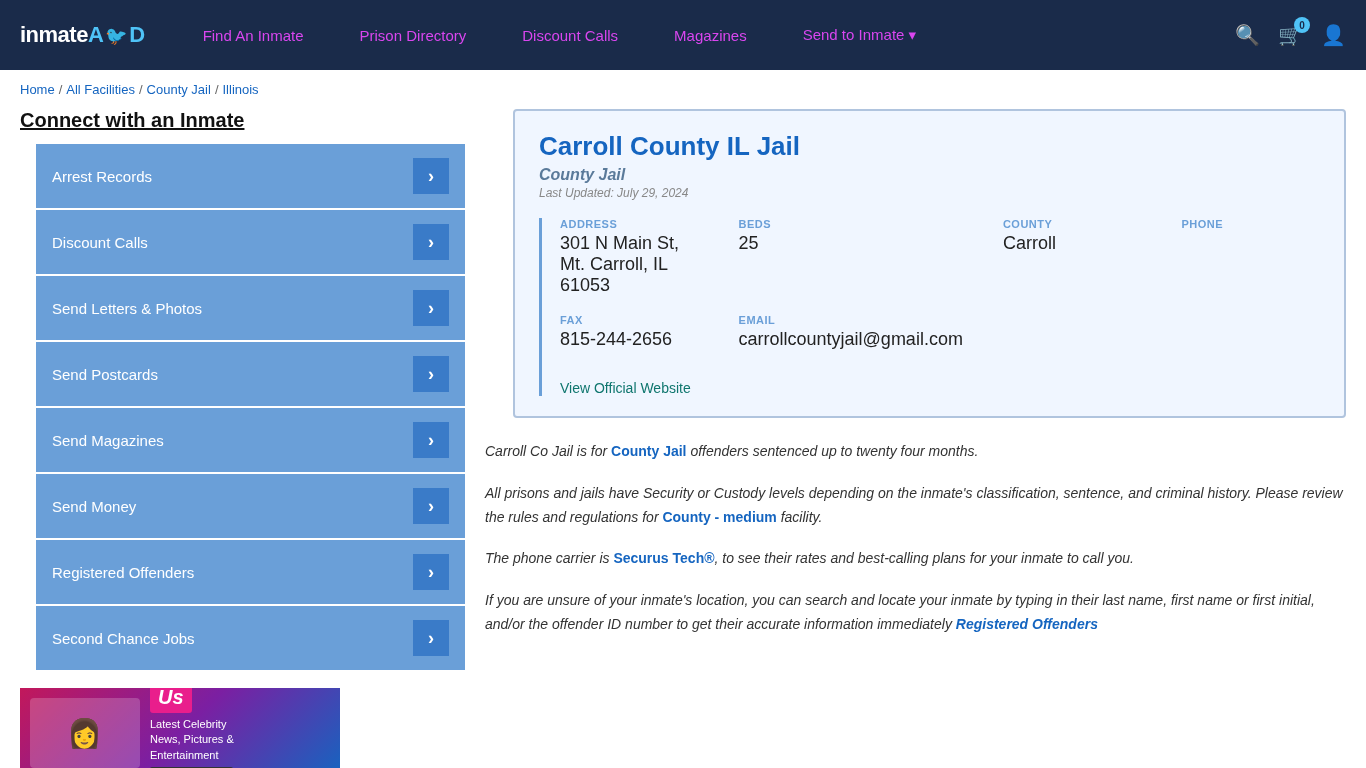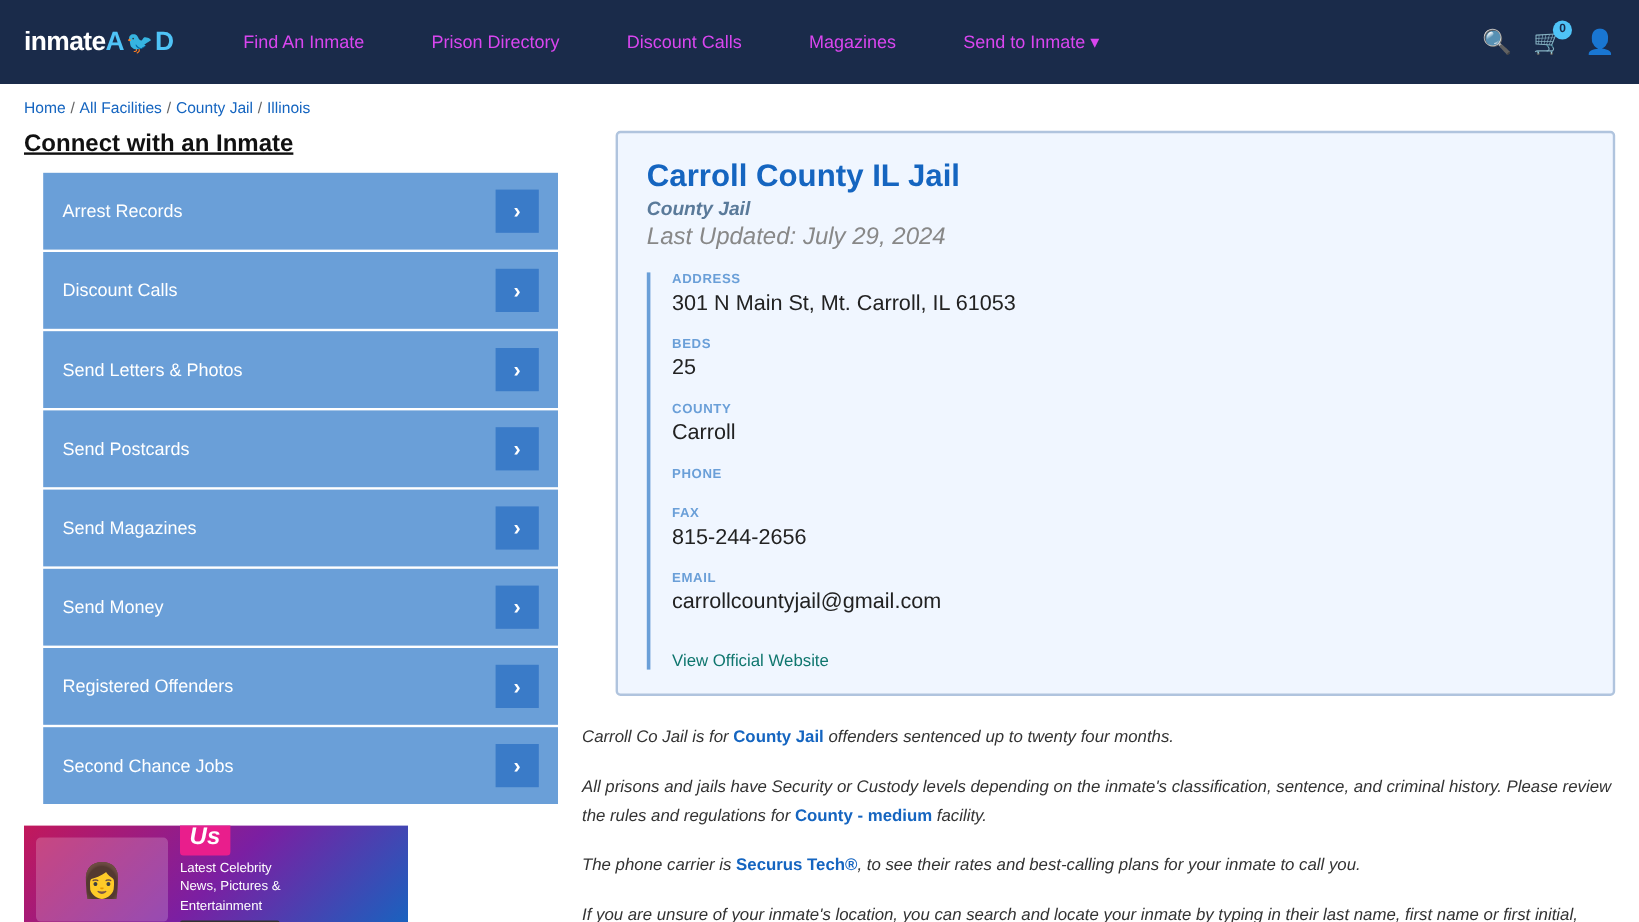--- a/index.html
+++ b/index.html
@@ -212,26 +212,26 @@
     .facility-type {
       color: #5a7a9a;
       font-size: 16px;
       font-weight: bold;
       font-style: italic;
       margin-bottom: 2px;
     }
     .facility-updated {
       color: #888;
       font-style: italic;
-      font-size: 20px;
+      font-size: 12px;
       margin-bottom: 18px;
     }
     .facility-details {
       display: grid;
-      grid-template-columns: 1fr;
+      grid-template-columns: 1fr 1fr 1fr 1fr;
       gap: 18px 40px;
       border-left: 3px solid #6a9fd8;
       padding-left: 18px;
     }
     .detail-group label {
       display: block;
       font-size: 11px;
       font-weight: bold;
       color: #6a9fd8;
       text-transform: uppercase;

